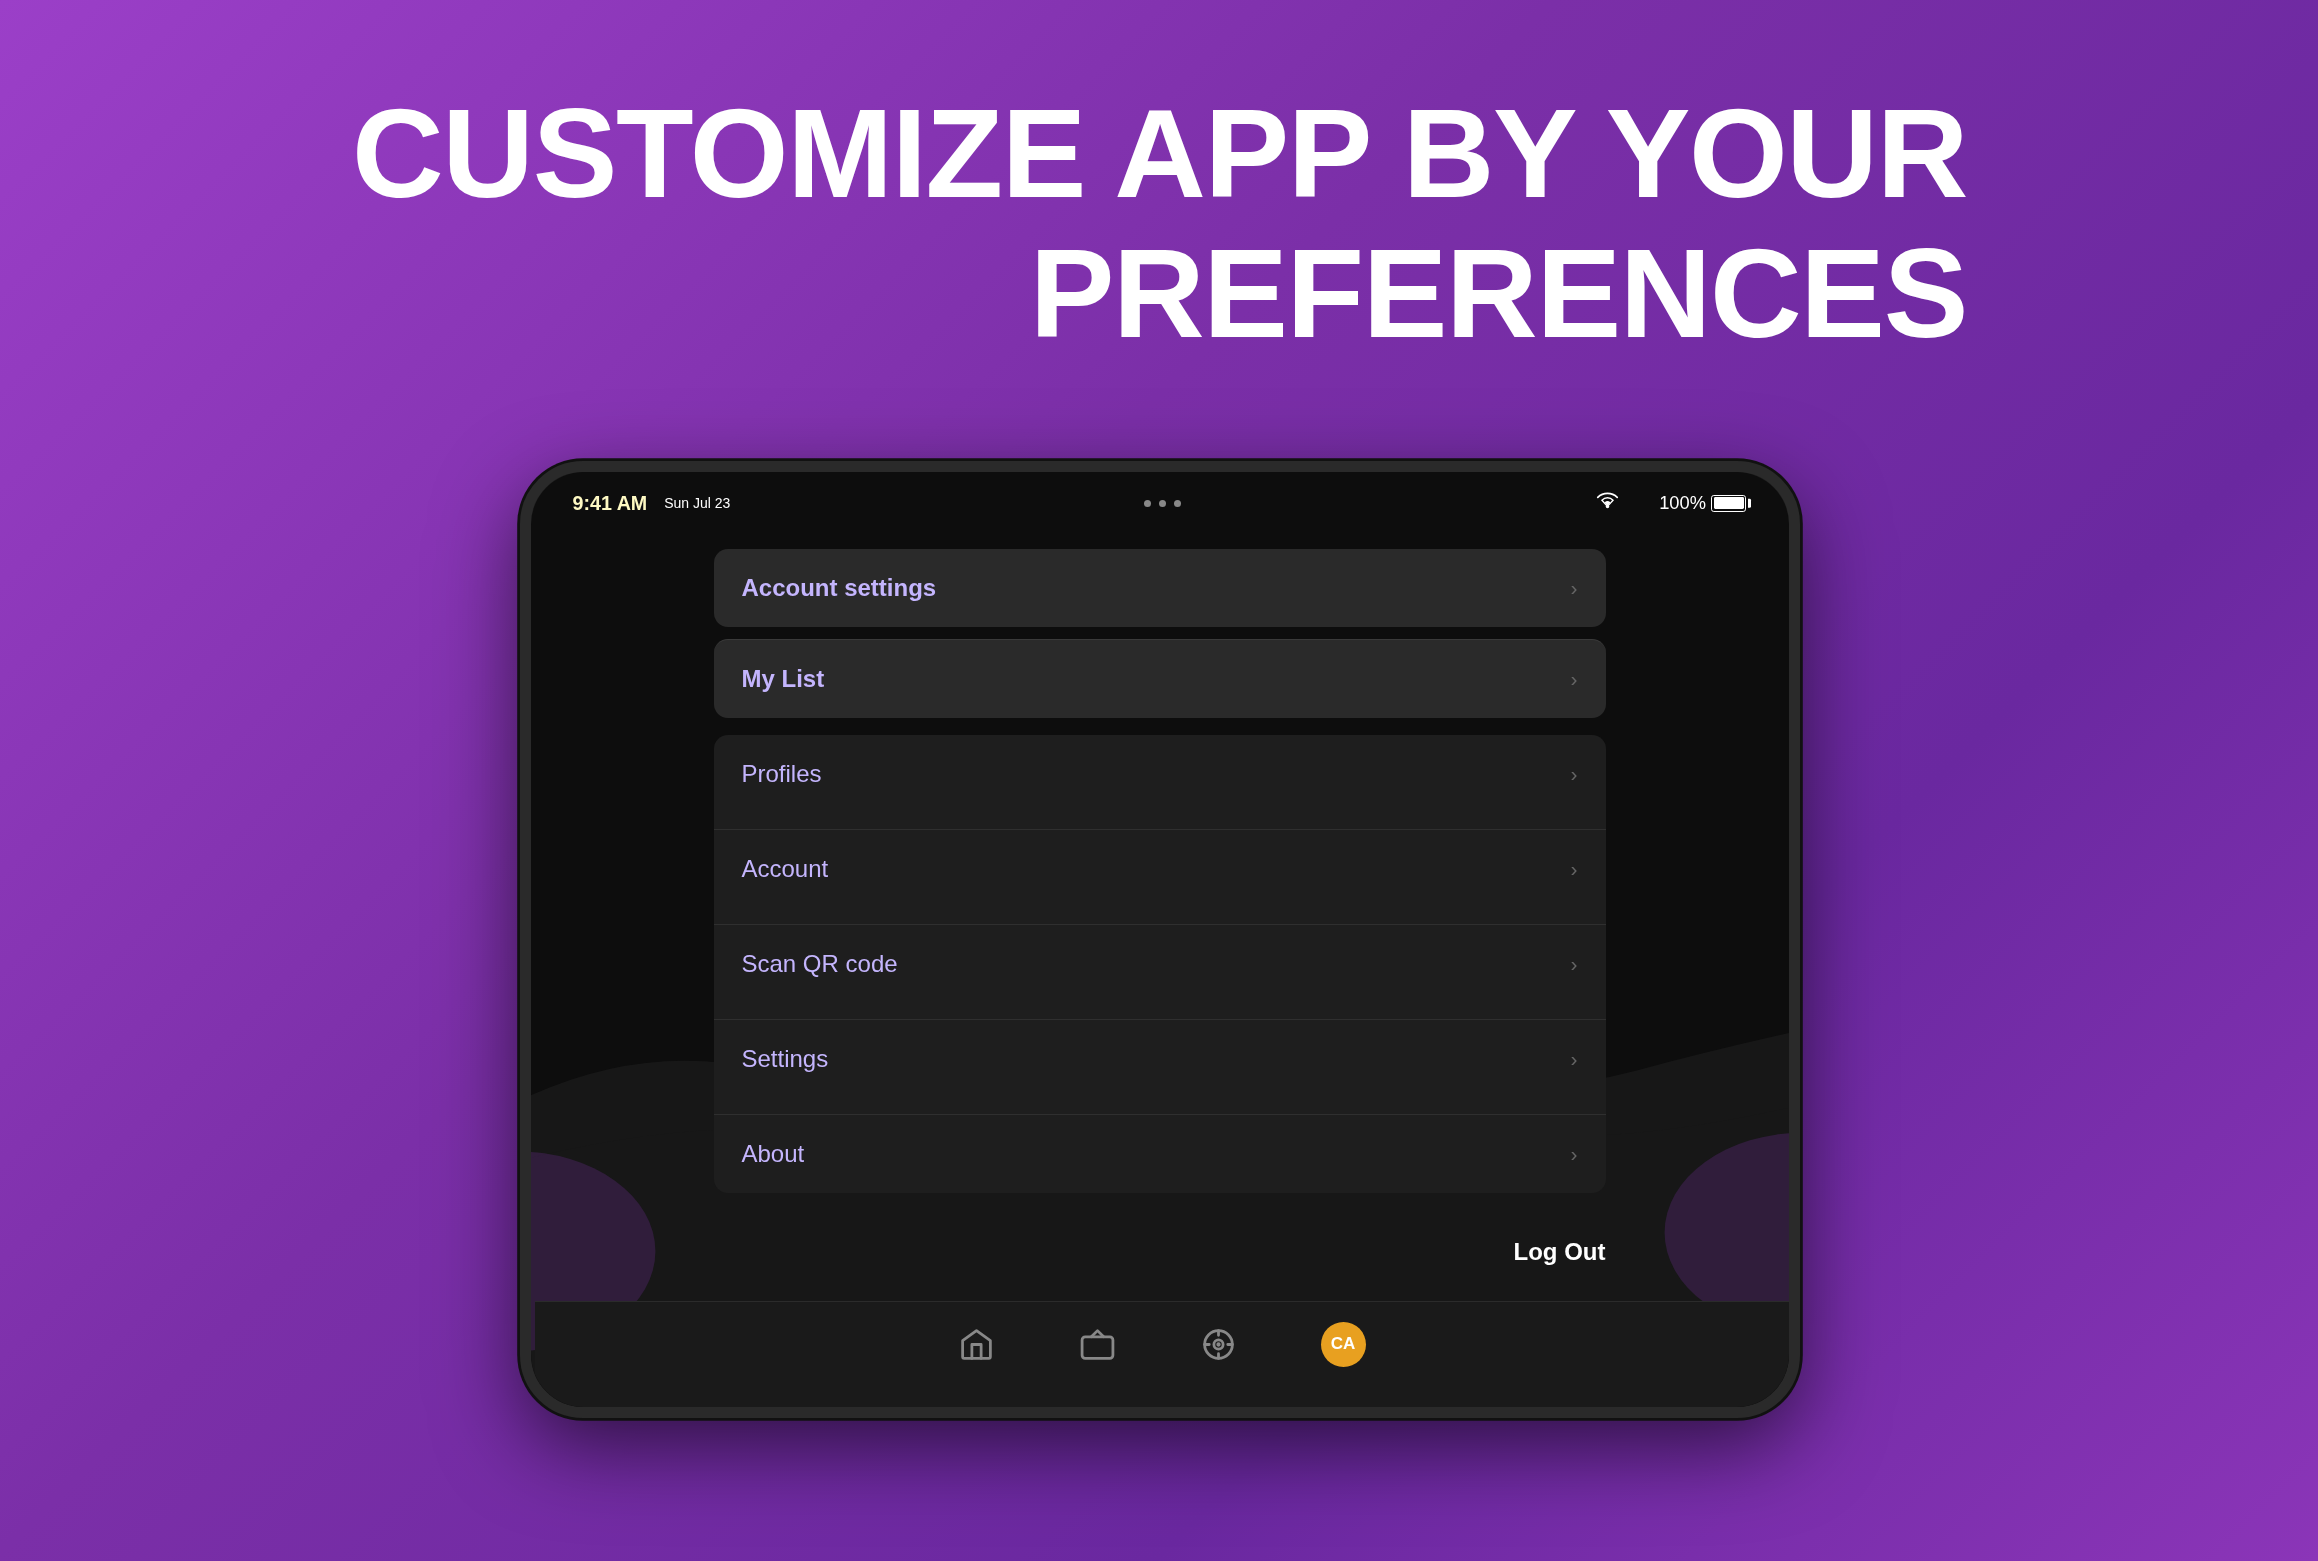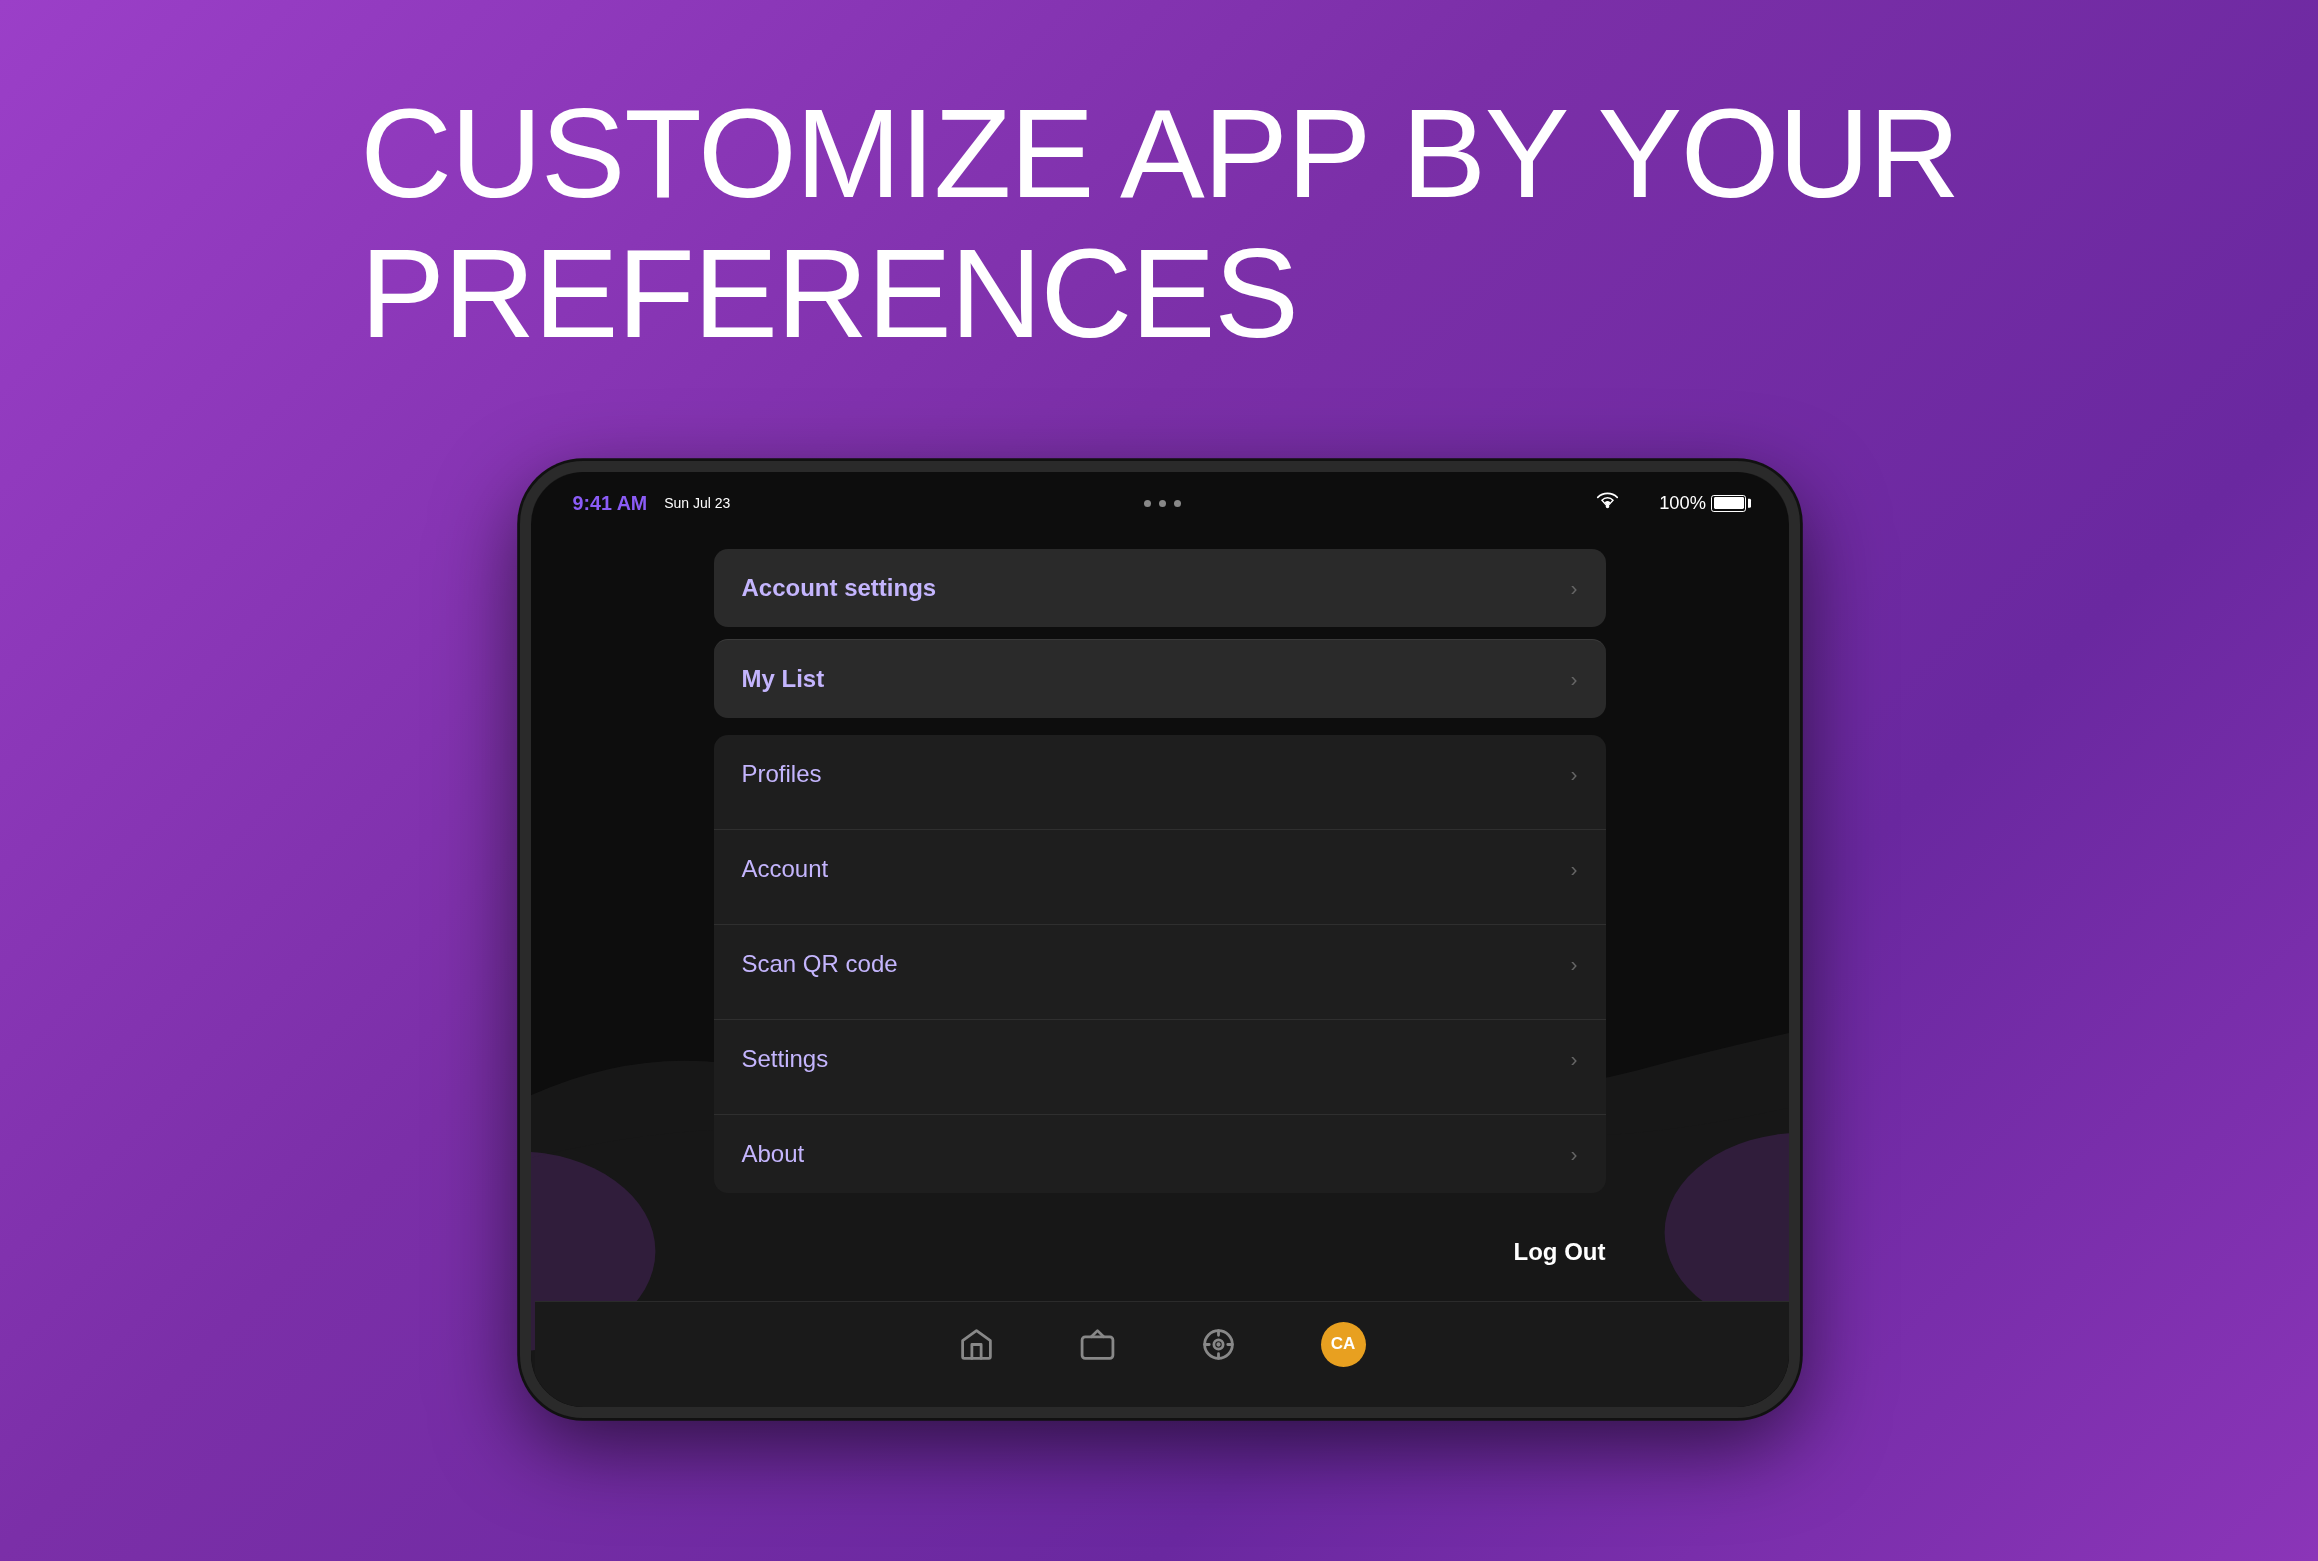--- a/index.html
+++ b/index.html
@@ -12,24 +12,24 @@
       flex-direction: column;
       align-items: center;
       justify-content: flex-start;
       font-family: -apple-system, BlinkMacSystemFont, 'SF Pro Display', 'Helvetica Neue', Arial, sans-serif;
       overflow: hidden;
       position: relative;
     }
 
     .hero-title {
       margin-top: 84px;
-      text-align: left;
+      text-align: right;
       color: #ffffff;
       font-size: 127px;
-      font-weight: 400;
+      font-weight: 700;
       line-height: 1.1;
       letter-spacing: -1.4px;
       text-transform: uppercase;
       z-index: 10;
     }
 
     .tablet-wrapper {
       margin-top: 98px;
       position: relative;
       z-index: 10;
@@ -87,21 +87,21 @@
       position: relative;
       z-index: 10;
       display: flex;
       justify-content: space-between;
       align-items: center;
       padding: 19.7px 42px 7px;
       height: 49px;
     }
 
     .status-time {
-      color: #8b5cf6;
+      color: #fef9c3;
       font-size: 19.7px;
       font-weight: 600;
     }
 
     .status-date {
       color: #ffffff;
       font-size: 14px;
       font-weight: 400;
       margin-left: 11.3px;
     }

